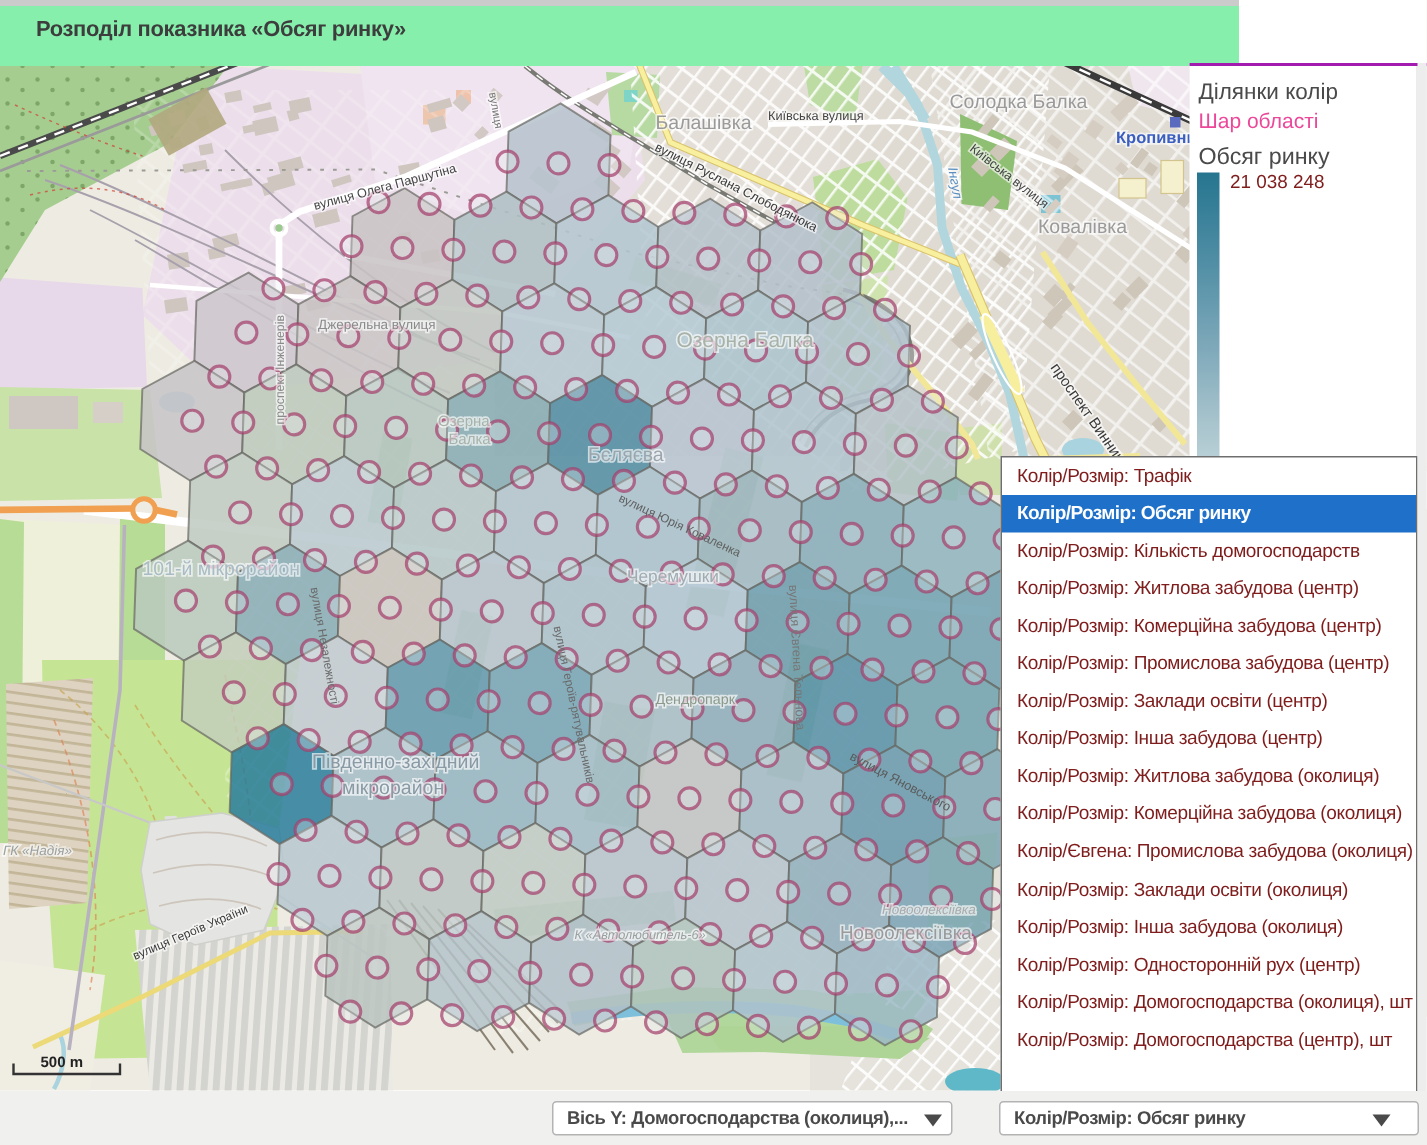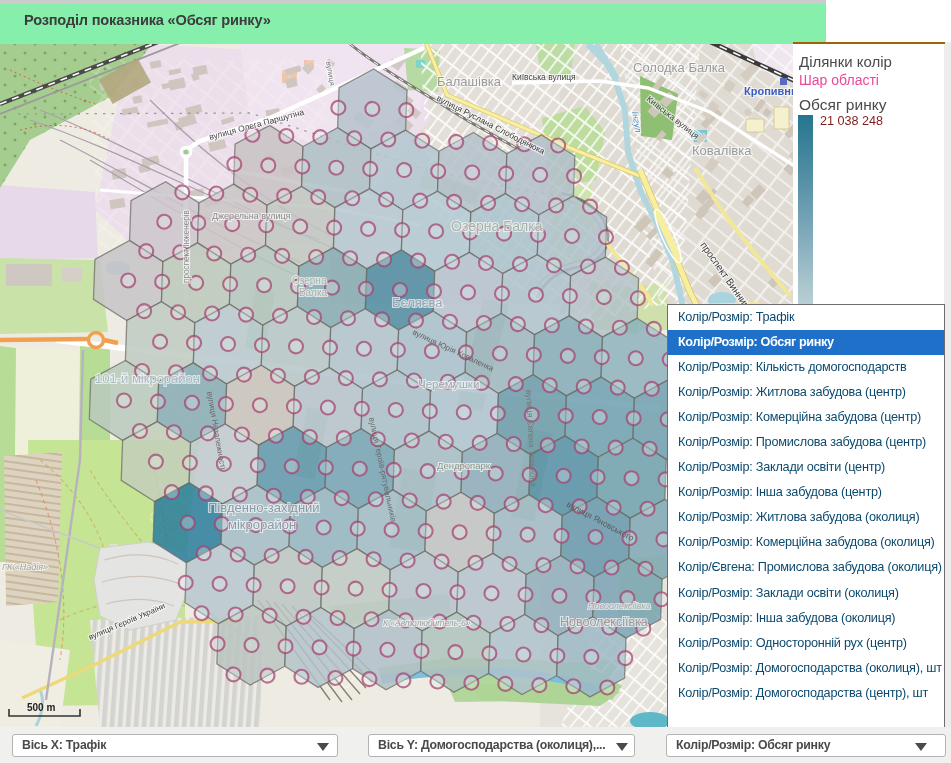--- a/index.html
+++ b/index.html
@@ -1,27 +1,27 @@
 <!DOCTYPE html>
 <html><head><meta charset="utf-8"><style>
 *{margin:0;padding:0;box-sizing:border-box}
 html,body{width:951px;height:763px;overflow:hidden;font-family:"Liberation Sans",sans-serif;background:#fff}
 #root{position:relative;width:951px;height:763px}
 #hdr{position:absolute;left:0;top:0;width:826px;height:44px;background:#86efac}
 #hdr .bar{position:absolute;left:0;top:0;width:100%;height:4px;background:#cbcbcb}
 #hdr .t{position:absolute;left:24px;top:11.5px;font-size:14.6px;font-weight:bold;color:#3d3d3d;letter-spacing:-0.2px}
-#legend{position:absolute;left:793px;top:42px;width:158px;height:263px;background:#fff;border-top:2px solid #a16207}
+#legend{position:absolute;left:793px;top:42px;width:158px;height:263px;background:#fff;border-top:2px solid #a21caf}
 #legend .strip{position:absolute;right:0;top:0;width:7px;height:100%;background:#ececec}
 #legend .h1{position:absolute;left:6px;top:9px;font-size:15px;color:#4a4a4a}
 #legend .h2{position:absolute;left:6px;top:28px;font-size:14px;color:#ec4899}
 #legend .h3{position:absolute;left:6px;top:52px;font-size:15.5px;color:#4a4a4a}
 #legend .gbar{position:absolute;left:5px;top:71px;width:15px;height:190px;background:linear-gradient(#26758f,#4e8da4 30%,#7fa9ba 62%,#a8c4cd 88%,#b8cfd6)}
 #legend .gl{position:absolute;left:27px;top:70px;font-size:12.6px;color:#7f1d1d}
 #menu{position:absolute;left:667px;top:304px;width:278px;height:427px;background:#fff;border:1px solid #6e6e6e}
-.mi{height:25.06px;line-height:25.06px;padding-left:10px;font-size:12.7px;color:#0c4a6e;letter-spacing:-0.25px;white-space:nowrap;overflow:hidden}
+.mi{height:25.06px;line-height:25.06px;padding-left:10px;font-size:12.7px;color:#7f1d1d;letter-spacing:-0.25px;white-space:nowrap;overflow:hidden}
 .mi.sel{background:#1e70c8;color:#fff;font-weight:bold;letter-spacing:-0.4px}
 #bbar{position:absolute;left:0;top:727px;width:951px;height:36px;background:#f0f0ef}
 .sel-box{position:absolute;top:7px;height:23px;background:#fff;border:1px solid #b3b3b3;border-radius:3px;font-size:12.3px;font-weight:bold;color:#4a4a4a;letter-spacing:-0.25px;line-height:21px;padding-left:9px;white-space:nowrap;overflow:hidden}
 .sel-box .ar{position:absolute;top:8px;width:0;height:0;border-left:6.5px solid transparent;border-right:6.5px solid transparent;border-top:8px solid #4a4a4a}
 </style></head><body>
 <div id="root">
 <svg width="951" height="763" viewBox="0 0 951 763" style="position:absolute;left:0;top:0">
 
 <defs>
   <clipPath id="mapclip">
@@ -733,16 +733,15 @@
       <div class="mi">Колір/Розмір: Житлова забудова (околиця)</div>
       <div class="mi">Колір/Розмір: Комерційна забудова (околиця)</div>
       <div class="mi">Колір/Євгена: Промислова забудова (околиця)</div>
       <div class="mi">Колір/Розмір: Заклади освіти (околиця)</div>
       <div class="mi">Колір/Розмір: Інша забудова (околиця)</div>
       <div class="mi">Колір/Розмір: Односторонній рух (центр)</div>
       <div class="mi">Колір/Розмір: Домогосподарства (околиця), шт</div>
       <div class="mi">Колір/Розмір: Домогосподарства (центр), шт</div>
     </div>
 <div id="bbar">
-<div class="sel-box" style="left:12px;width:326px">Вісь X: Трафік<div class="ar" style="left:304px"></div></div>
 <div class="sel-box" style="left:368px;width:267px">Вісь Y: Домогосподарства (околиця),...<div class="ar" style="left:247px"></div></div>
 <div class="sel-box" style="left:666px;width:280px">Колір/Розмір: Обсяг ринку<div class="ar" style="left:248px"></div></div>
 </div>
 </div>
 </body></html>

